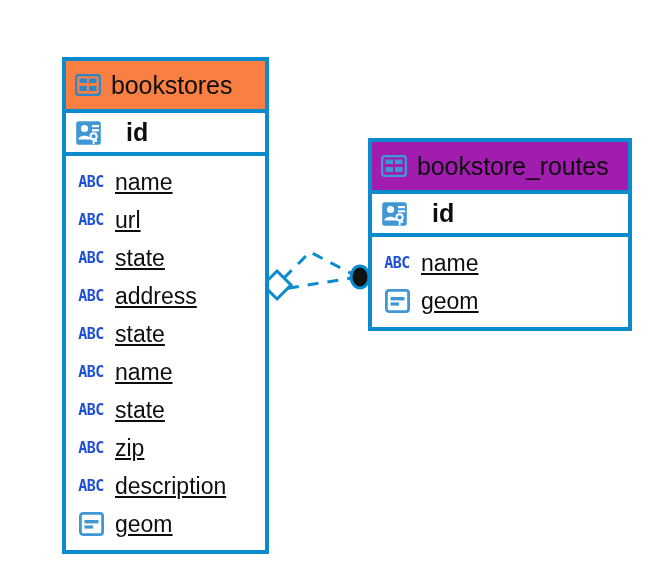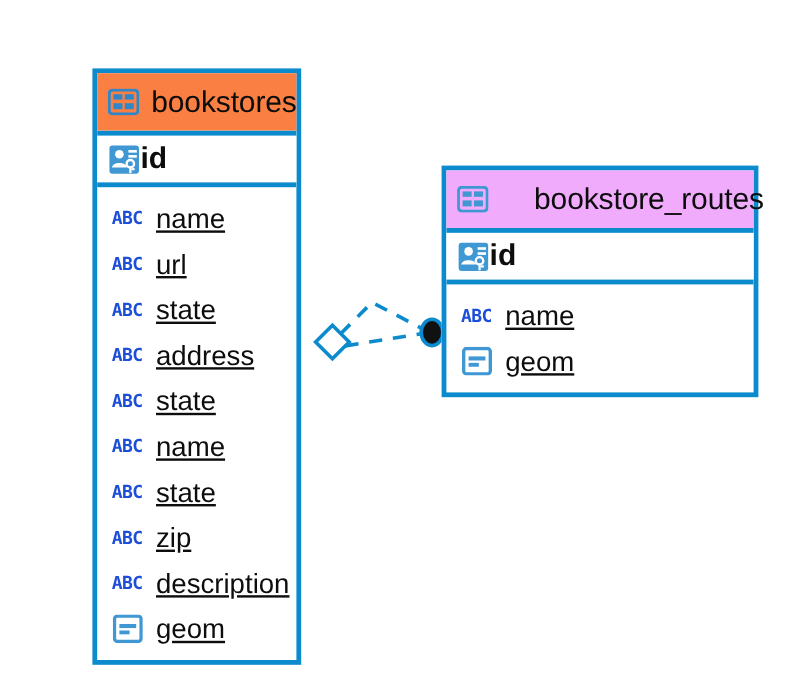--- a/index.html
+++ b/index.html
@@ -35,37 +35,37 @@
     align-items: center;
     box-sizing: border-box;
     height: 48px;
     padding-left: 9px;
     font-size: 25px;
     color: #0d0d0d;
     white-space: nowrap;
     letter-spacing: -0.1px;
   }
   .entity-header.orange { background: #f97f43; }
-  .entity-header.grey   { background: #f0abfc; gap: 28px; }
+  .entity-header.grey   { background: #a21caf; }
   .entity-header .hdr-label { margin-left: 10px; }
 
   .pk-row {
     display: flex;
     align-items: center;
     box-sizing: border-box;
     height: 47px;
     padding-left: 9px;
     border-top: 4px solid #0b8ace;
     border-bottom: 4px solid #0b8ace;
     background: #ffffff;
     font-size: 25px;
     font-weight: bold;
     color: #0d0d0d;
   }
-  .pk-row .field-label { margin-left: 0; }
+  .pk-row .field-label { margin-left: 24px; }
 
   .field-list {
     padding: 7px 0 7px 0;
   }
   .field-row {
     display: flex;
     align-items: center;
     box-sizing: border-box;
     height: 38px;
     padding-left: 10px;
@@ -113,21 +113,21 @@
 
     <path d="M 358 277 L 310 252 L 279 283" fill="none" stroke="#0b8ace" stroke-width="3" stroke-dasharray="11 9" stroke-linecap="butt"></path>
 
     <path d="M 358 277 L 283 289" fill="none" stroke="#0b8ace" stroke-width="3" stroke-dasharray="11 9" stroke-linecap="butt"></path>
 
     <polygon points="277,271 291,285 277,299 263,285" fill="#ffffff" stroke="#0b8ace" stroke-width="3"></polygon>
 
     <ellipse cx="360" cy="277" rx="9" ry="11" fill="#111111" stroke="#0b8ace" stroke-width="3"></ellipse>
   </svg>
 
-  <div class="entity" id="entity-0" style="left:77px; top:57px; width:174px;">
+  <div class="entity" id="entity-0" style="left:62px; top:57px; width:207px;">
 
     <div class="entity-header orange">
       <span class="icon">
         <svg width="26" height="22" viewBox="0 0 26 22">
           <rect x="1" y="1" width="24" height="20" rx="3" ry="3" fill="none" stroke="#2f87c9" stroke-width="2.5"></rect>
           <rect x="4.5" y="4.5" width="7.5" height="4.5" fill="#2f87c9"></rect>
           <rect x="14" y="4.5" width="7.5" height="4.5" fill="#2f87c9"></rect>
           <rect x="4.5" y="12" width="7.5" height="5" fill="#2f87c9"></rect>
           <rect x="14" y="12" width="7.5" height="5" fill="#2f87c9"></rect>
         </svg>

